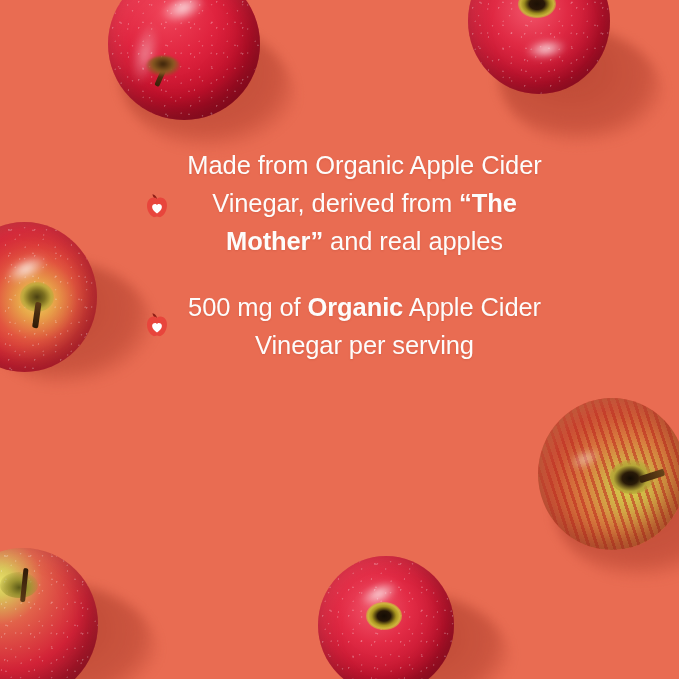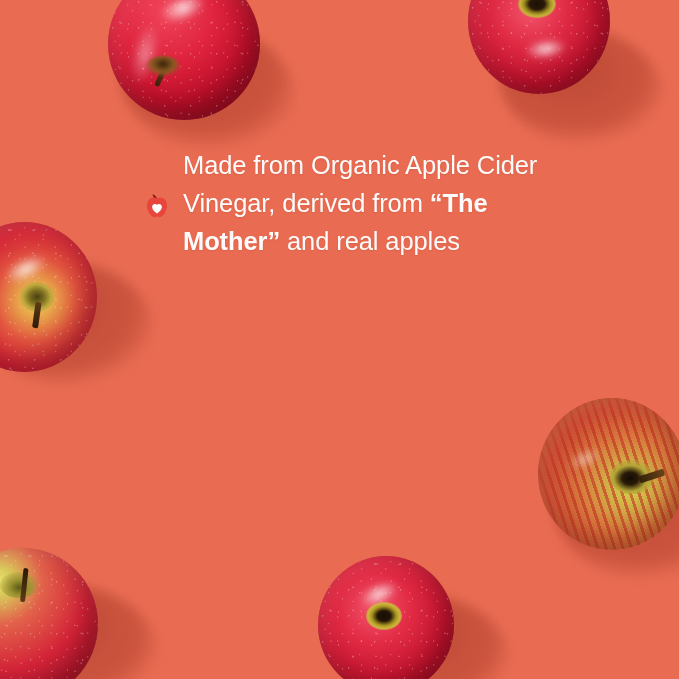--- a/index.html
+++ b/index.html
@@ -71,20 +71,21 @@
   #copy {
     position: absolute;
     left: 146px;
     top: 146px;
     width: 400px;
   }
   .bullet-row {
     position: relative;
     display: block;
     margin-bottom: 26px;
+    text-align: center;
   }
   .bullet-row:last-child { margin-bottom: 0; }
 
   .bullet-icon {
     position: absolute;
     left: 0;
     width: 22px;
     height: 26px;
   }
   .bullet-text {
@@ -194,16 +195,28 @@
           <path d="M11.2 5.2 C10.4 2.4 8.6 0.6 6.4 0.2 C6.9 2.9 8.4 4.8 10.6 5.5 Z" fill="#8C1C14"></path>
           <path d="M11 4.8 C8.6 2.6 4.2 3.4 2.2 6.8 C0.2 10.2 0.9 15.8 3.4 19.6 C5.2 22.3 7.4 23.6 8.9 23.0 C9.9 22.6 10.4 22.4 11 22.4 C11.6 22.4 12.1 22.6 13.1 23.0 C14.6 23.6 16.8 22.3 18.6 19.6 C21.1 15.8 21.8 10.2 19.8 6.8 C17.8 3.4 13.4 2.6 11 4.8 Z" fill="#E8453C"></path>
           <path d="M11 19.6 C9.0 17.9 6.1 15.8 6.1 13.1 C6.1 11.3 7.5 10.0 9.1 10.0 C10.0 10.0 10.6 10.5 11 11.1 C11.4 10.5 12.0 10.0 12.9 10.0 C14.5 10.0 15.9 11.3 15.9 13.1 C15.9 15.8 13.0 17.9 11 19.6 Z" fill="#FFFFFF"></path>
         </svg>
       </span>
       <span class="bullet-text">
         <span>Made from Organic Apple Cider Vinegar, derived from </span><b>“The Mother”</b><span> and real apples</span>
       </span>
     </div>
 
+    <div class="bullet-row" style="margin-top:28px;">
+      <span class="bullet-icon" style="top:25px;">
+        <svg viewBox="0 0 22 26" width="22" height="26" aria-hidden="true">
+          <path d="M11.2 5.2 C10.4 2.4 8.6 0.6 6.4 0.2 C6.9 2.9 8.4 4.8 10.6 5.5 Z" fill="#8C1C14"></path>
+          <path d="M11 4.8 C8.6 2.6 4.2 3.4 2.2 6.8 C0.2 10.2 0.9 15.8 3.4 19.6 C5.2 22.3 7.4 23.6 8.9 23.0 C9.9 22.6 10.4 22.4 11 22.4 C11.6 22.4 12.1 22.6 13.1 23.0 C14.6 23.6 16.8 22.3 18.6 19.6 C21.1 15.8 21.8 10.2 19.8 6.8 C17.8 3.4 13.4 2.6 11 4.8 Z" fill="#E8453C"></path>
+          <path d="M11 19.6 C9.0 17.9 6.1 15.8 6.1 13.1 C6.1 11.3 7.5 10.0 9.1 10.0 C10.0 10.0 10.6 10.5 11 11.1 C11.4 10.5 12.0 10.0 12.9 10.0 C14.5 10.0 15.9 11.3 15.9 13.1 C15.9 15.8 13.0 17.9 11 19.6 Z" fill="#FFFFFF"></path>
+        </svg>
+      </span>
+      <span class="bullet-text">
+        <span>500 mg of </span><b>Organic</b><span> Apple Cider Vinegar per serving</span>
+      </span>
+    </div>
 
 
   </div>
 </div>
 
 </body></html>

